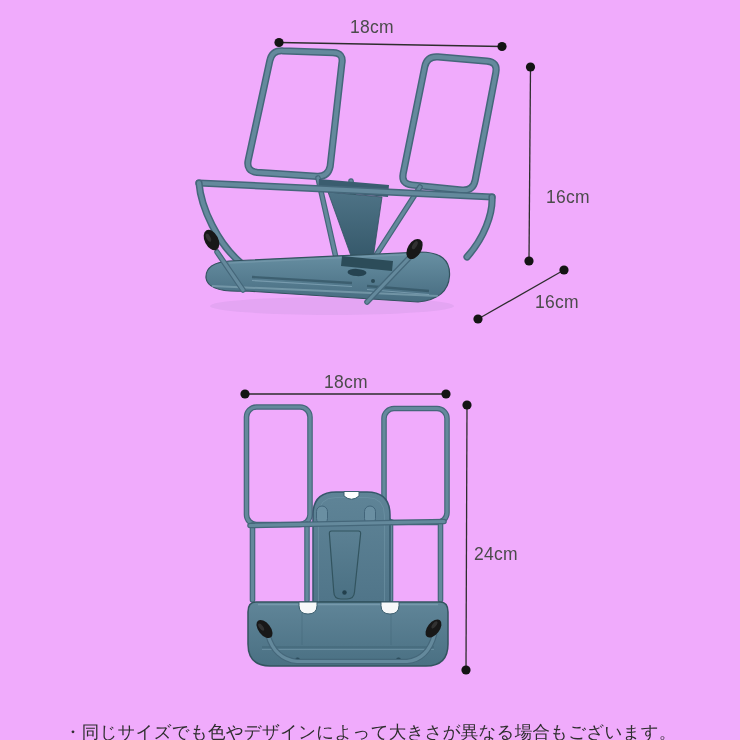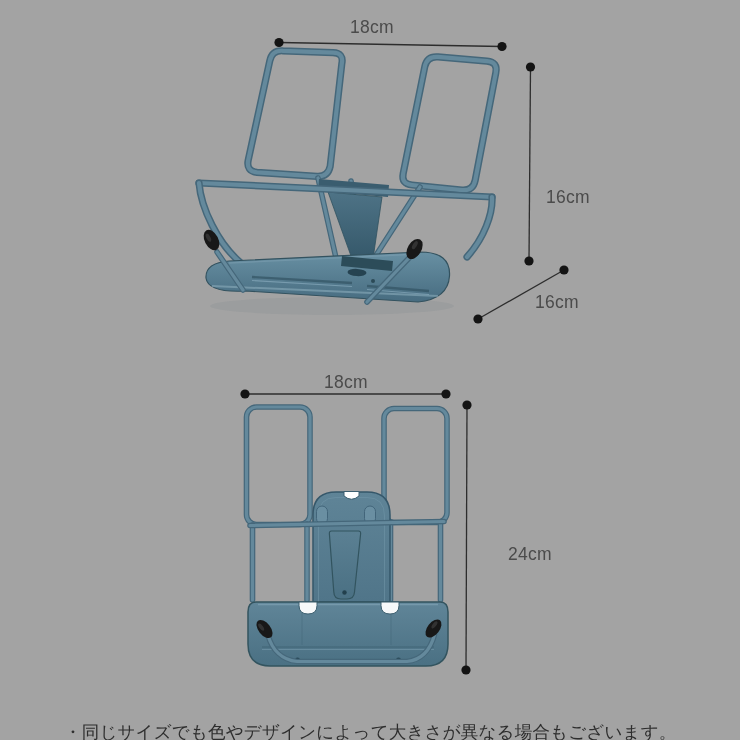--- a/index.html
+++ b/index.html
@@ -1,17 +1,17 @@
 <!DOCTYPE html>
 <html><head>
 <meta charset="utf-8">
 <style>
   html,body{margin:0;padding:0;background:#fff;}
   .canvas{
-    position:relative;width:740px;height:740px;background:#a3a3a3;
+    position:relative;width:740px;height:740px;background:#f0abfc;
     font-family:"Liberation Sans","DejaVu Sans",sans-serif;overflow:hidden;
   }
   svg.scene{position:absolute;left:0;top:0;}
   
   .wd{fill:none;stroke:#45677a;stroke-width:7.2;stroke-linecap:round;stroke-linejoin:round;}
   .wl{fill:none;stroke:#64899c;stroke-width:4.2;stroke-linecap:round;stroke-linejoin:round;}
   .wd2{fill:none;stroke:#45677a;stroke-width:5.6;stroke-linecap:round;stroke-linejoin:round;}
   .wl2{fill:none;stroke:#64899c;stroke-width:3.2;stroke-linecap:round;stroke-linejoin:round;}
   .dim{stroke:#2d2d2d;stroke-width:1.3;}
   .dot{fill:#141414;}
@@ -215,16 +215,16 @@
       <line class="dim" x1="467" y1="405" x2="466" y2="670"></line>
       <circle class="dot" cx="467" cy="405" r="4.6"></circle>
       <circle class="dot" cx="466" cy="670" r="4.6"></circle>
     </g>
   </svg>
 
   <div class="dim-label center" style="left:338px;top:17px;width:68px;">18cm</div>
   <div class="dim-label" style="left:546px;top:187px;">16cm</div>
   <div class="dim-label" style="left:535px;top:292px;">16cm</div>
   <div class="dim-label center" style="left:312px;top:372px;width:68px;">18cm</div>
-  <div class="dim-label" style="left:474px;top:544px;margin-left:34px;">24cm</div>
+  <div class="dim-label" style="left:474px;top:544px;">24cm</div>
 
   <div class="note-line" style="top:719.5px;">・同じサイズでも色やデザインによって大きさが異なる場合もございます。</div>
 </div>
 
 </body></html>

